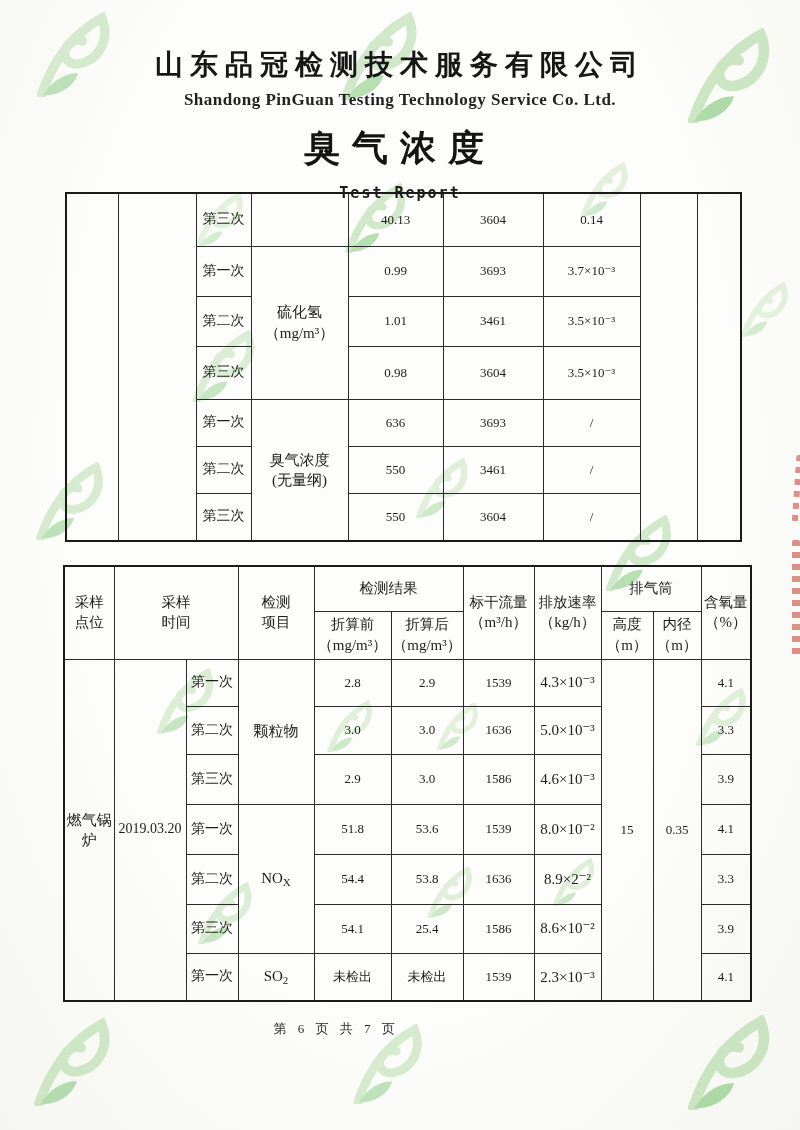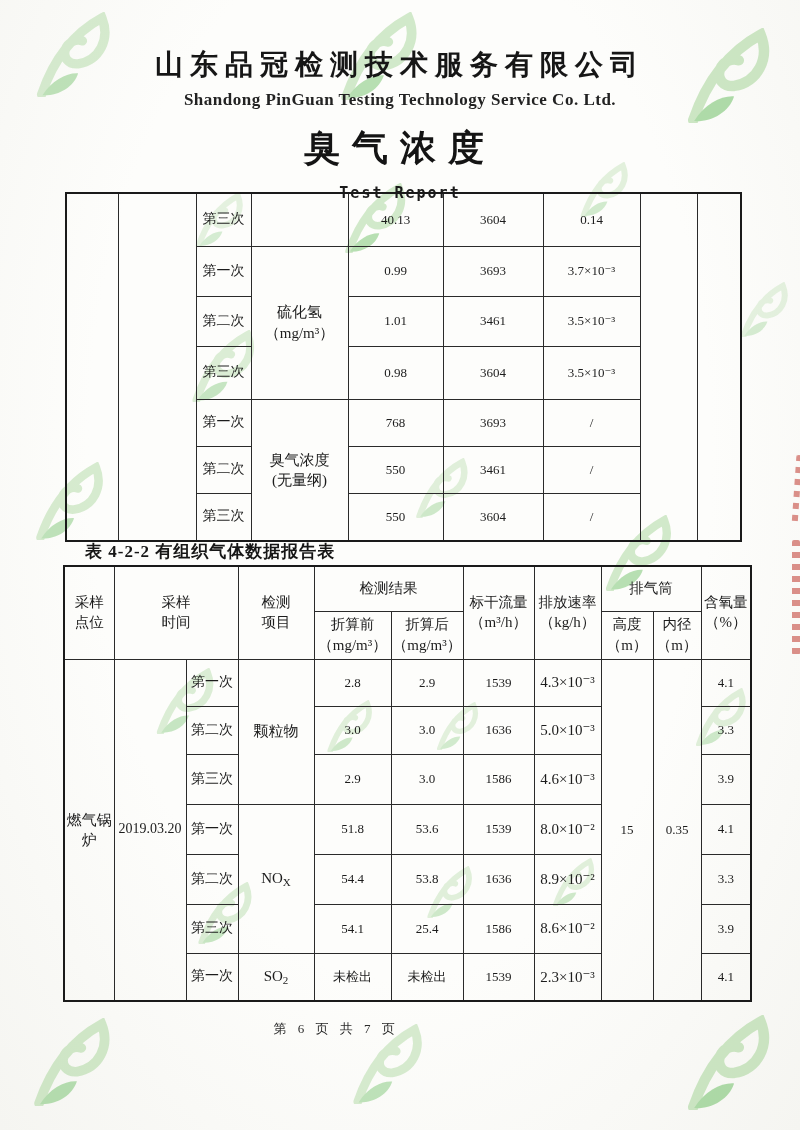--- a/index.html
+++ b/index.html
@@ -168,40 +168,39 @@
       <td class="num">0.98</td>
       <td class="num">3604</td>
       <td class="num">3.5×10⁻³</td>
     </tr>
     <tr style="height:47px">
       <td class="seq">第一次</td>
       <td rowspan="3">
         <div>臭气浓度</div>
         <div class="small">(无量纲)</div>
       </td>
-      <td class="num">768</td>
+      <td class="num">636</td>
       <td class="num">3693</td>
       <td class="num">/</td>
     </tr>
     <tr style="height:47px">
       <td class="seq">第二次</td>
       <td class="num">550</td>
       <td class="num">3461</td>
       <td class="num">/</td>
     </tr>
     <tr style="height:48px">
       <td class="seq">第三次</td>
       <td class="num">550</td>
       <td class="num">3604</td>
       <td class="num">/</td>
     </tr>
   </tbody>
     </table>
 
-  <div id="caption">表 4-2-2 有组织气体数据报告表</div>
 
   <table id="t2">
     <colgroup>
       <col style="width:50px">
         <col style="width:72px">
         <col style="width:52px">
         <col style="width:76px">
       <col style="width:77px">
         <col style="width:72px">
         <col style="width:71px">
@@ -296,21 +295,21 @@
       <td class="num">53.6</td>
       <td class="num">1539</td>
       <td class="num small">8.0×10⁻²</td>
       <td class="num">4.1</td>
     </tr>
     <tr style="height:50px">
       <td class="seq">第二次</td>
       <td class="num">54.4</td>
       <td class="num">53.8</td>
       <td class="num">1636</td>
-      <td class="num small">8.9×10⁻²</td>
+      <td class="num small">8.9×2⁻²</td>
       <td class="num">3.3</td>
     </tr>
     <tr style="height:49px">
       <td class="seq">第三次</td>
       <td class="num">54.1</td>
       <td class="num">25.4</td>
       <td class="num">1586</td>
       <td class="num small">8.6×10⁻²</td>
       <td class="num">3.9</td>
     </tr>

